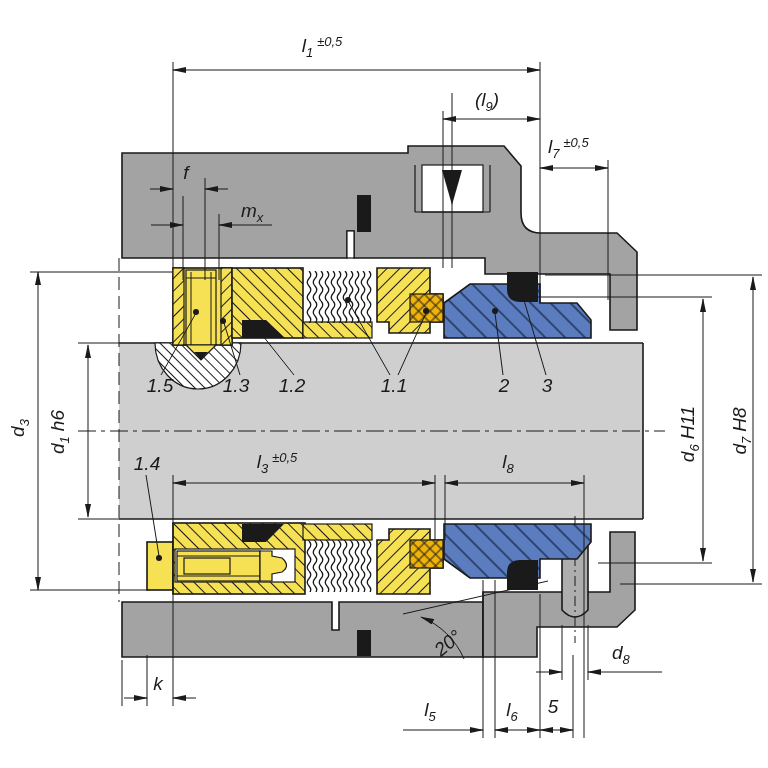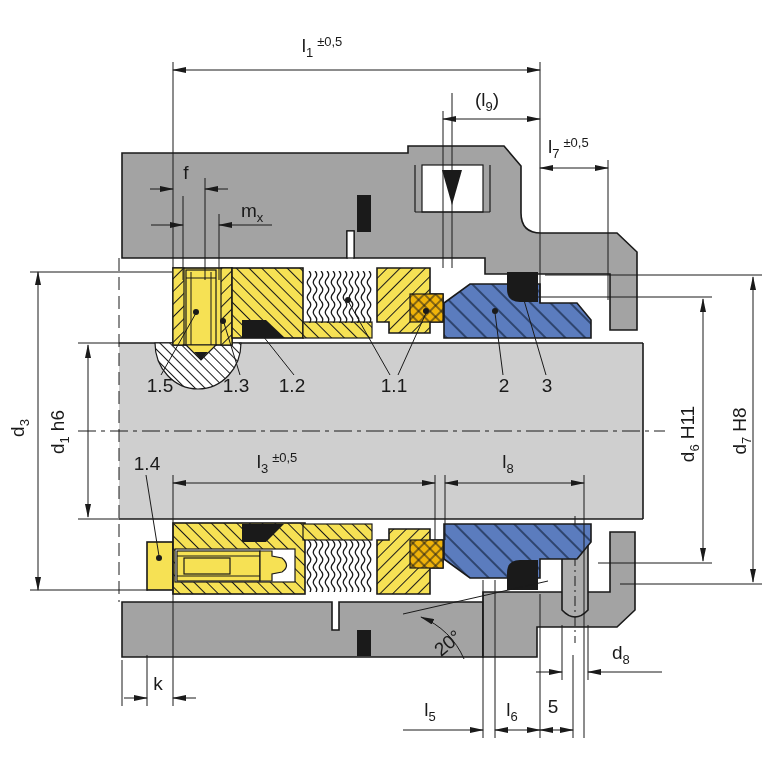--- a/index.html
+++ b/index.html
@@ -1,16 +1,16 @@
 <!DOCTYPE html>
 <html style="--housing: #a3a3a3; --shaft: #cfcfcf; --metal_yellow: #f6e154; --elastomer_orange: #f0b30a; --seat_blue: #5b7cbe; --detail_black: #1a1a1a; --pin_gray: #aeaeae;"><head>
 <meta charset="utf-8">
 <style>
   html,body{margin:0;padding:0;background:#fff;}
-  .stage{width:612px;height:768px;position:relative;font-family:"Liberation Sans",sans-serif;}
+  .stage{width:612px;height:768px;position:relative;font-family:"Liberation Sans",sans-serif;font-style:italic;}
   svg text{fill:#1a1a1a;font-family:"Liberation Sans","DejaVu Sans",sans-serif;}
   .dimtxt{font-size:19px;}
   .subtxt{font-size:13px;}
   .toltxt{font-size:13px;}
   .housing{fill:var(--housing,#a3a3a3);}
   .shaft{fill:var(--shaft,#cfcfcf);}
   .metal{fill:var(--metal_yellow,#f6e154);}
   .orange{fill:var(--elastomer_orange,#f0b30a);}
   .blue{fill:var(--seat_blue,#5b7cbe);}
   .blk{fill:var(--detail_black,#1a1a1a);}

